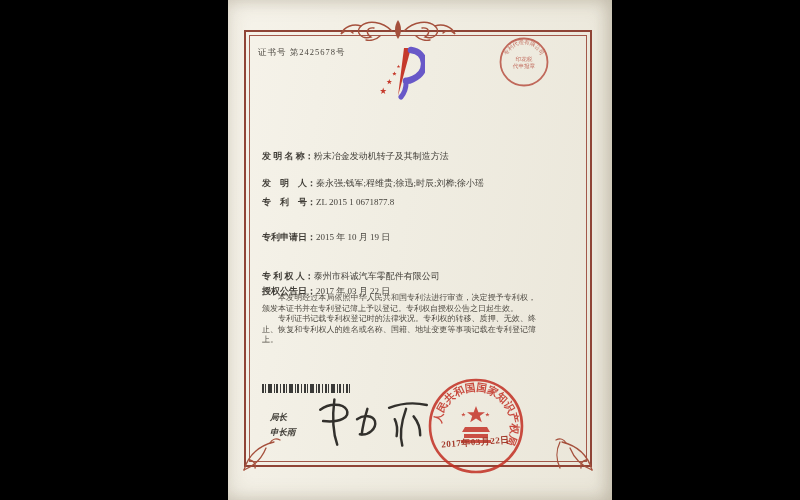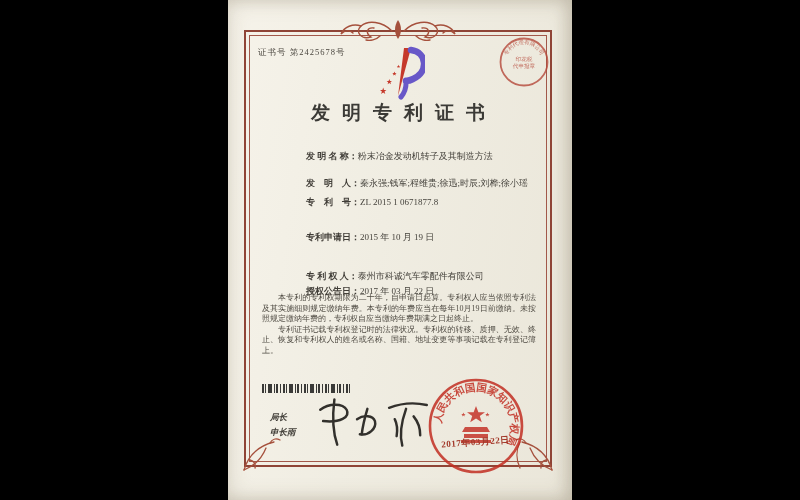--- a/index.html
+++ b/index.html
@@ -5,38 +5,39 @@
   html,body{margin:0;padding:0;}
   .stage{
     position:relative;width:800px;height:500px;background:#000;overflow:hidden;
     font-family:"Liberation Serif","DejaVu Serif",serif;
   }
   
   .photo{
     position:absolute;left:228px;top:0;width:344px;height:500px;
     background:linear-gradient(100deg,#f6f3ea 0%,#f0ede2 45%,#eae6d9 100%);
     box-shadow:inset 0 0 22px rgba(90,70,40,.18), inset -6px 0 14px rgba(60,40,20,.12);
+    padding-left:40px;
   }
   .border-outer{
     position:absolute;left:16px;right:20px;top:30px;bottom:33px;
     border:2px solid #8f4436;
   }
   .border-inner{
     position:absolute;left:3px;right:3px;top:3px;bottom:3px;
     border:1px solid #a2584a;
   }
   .cert-no{position:absolute;left:30px;top:47px;font-size:8.5px;color:#4a463f;letter-spacing:1px;}
   .logo{position:absolute;left:147px;top:46px;width:50px;height:54px;}
   .title{
     position:absolute;left:16px;right:20px;top:100px;text-align:center;
     font-size:19px;font-weight:700;color:#3b3a36;letter-spacing:12px;text-indent:12px;
   }
   .fields{position:absolute;left:34px;top:144px;width:282px;font-size:9px;color:#45423c;}
   .field-row{position:absolute;left:0;width:100%;white-space:nowrap;}
-  .field-label{font-weight:700;color:#403d37;margin-left:44px;}
+  .field-label{font-weight:700;color:#403d37;}
   .field-value{color:#45423c;}
   .f0{top:6px;} .f1{top:33px;} .f2{top:52px;} .f3{top:87px;} .f4{top:126px;} .f5{top:141px;}
   .body-text{
     position:absolute;left:34px;top:293px;width:274px;
     font-size:8px;line-height:10.6px;color:#504c44;text-align:justify;
   }
   .body-text p{margin:0;text-indent:2em;}
   .barcode{
     position:absolute;left:34px;top:384px;width:88px;height:9px;
     background:
@@ -119,21 +120,20 @@
       <path d="M36,4 C52,6 54,26 38,33 C35,34.5 33,35 31,34.8" fill="none" stroke="#6858c8" stroke-width="6.5" stroke-linecap="round"></path>
       <path d="M31,34.8 C31.5,42 29.5,47 26,51" fill="none" stroke="#6858c8" stroke-width="5" stroke-linecap="round"></path>
       <g fill="#c5392b">
         <polygon points="9,44 11.4,44 9.5,45.6 10.3,48 8.2,46.6 6.1,48 6.9,45.6 5,44 7.4,44 8.2,41.6"></polygon>
         <polygon points="15,35 17,35 15.4,36.3 16,38.2 14.3,37.1 12.6,38.2 13.2,36.3 11.6,35 13.6,35 14.3,33"></polygon>
         <polygon points="20,27 21.6,27 20.3,28 20.8,29.6 19.4,28.7 18,29.6 18.5,28 17.2,27 18.8,27 19.4,25.4"></polygon>
         <polygon points="24,20 25.2,20 24.2,20.8 24.6,22 23.5,21.3 22.4,22 22.8,20.8 21.8,20 23,20 23.5,18.8"></polygon>
       </g>
     </svg>
 
-    <div class="title">发明专利证书</div>
 
     <div class="fields">
       <div class="field-row f0">
         <span class="field-label">发 明 名 称：</span><span class="field-value">粉末冶金发动机转子及其制造方法</span>
       </div>
       <div class="field-row f1">
         <span class="field-label">发　明　人：</span><span class="field-value">秦永强;钱军;程维贵;徐迅;时辰;刘桦;徐小瑶</span>
       </div>
       <div class="field-row f2">
         <span class="field-label">专　利　号：</span><span class="field-value">ZL 2015 1 0671877.8</span>
@@ -143,21 +143,21 @@
       </div>
       <div class="field-row f4">
         <span class="field-label">专 利 权 人：</span><span class="field-value">泰州市科诚汽车零配件有限公司</span>
       </div>
       <div class="field-row f5">
         <span class="field-label">授权公告日：</span><span class="field-value">2017 年 03 月 22 日</span>
       </div>
     </div>
 
     <div class="body-text">
-      <p>本专利的专利权期限为二十年，自申请日起算。专利权人应当依照专利法及其实施细则规定缴纳年费。本专利的年费应当在每年10月19日前缴纳。未按照规定缴纳年费的，专利权自应当缴纳年费期满之日起终止。</p>
+      <p>本发明经过本局依照中华人民共和国专利法进行审查，决定授予专利权，颁发本证书并在专利登记簿上予以登记。专利权自授权公告之日起生效。</p>
       <p>专利证书记载专利权登记时的法律状况。专利权的转移、质押、无效、终止、恢复和专利权人的姓名或名称、国籍、地址变更等事项记载在专利登记簿上。</p>
     </div>
 
     <div class="barcode"></div>
 
     <div class="director">
       <div>局长</div>
       <div>申长雨</div>
     </div>
 

